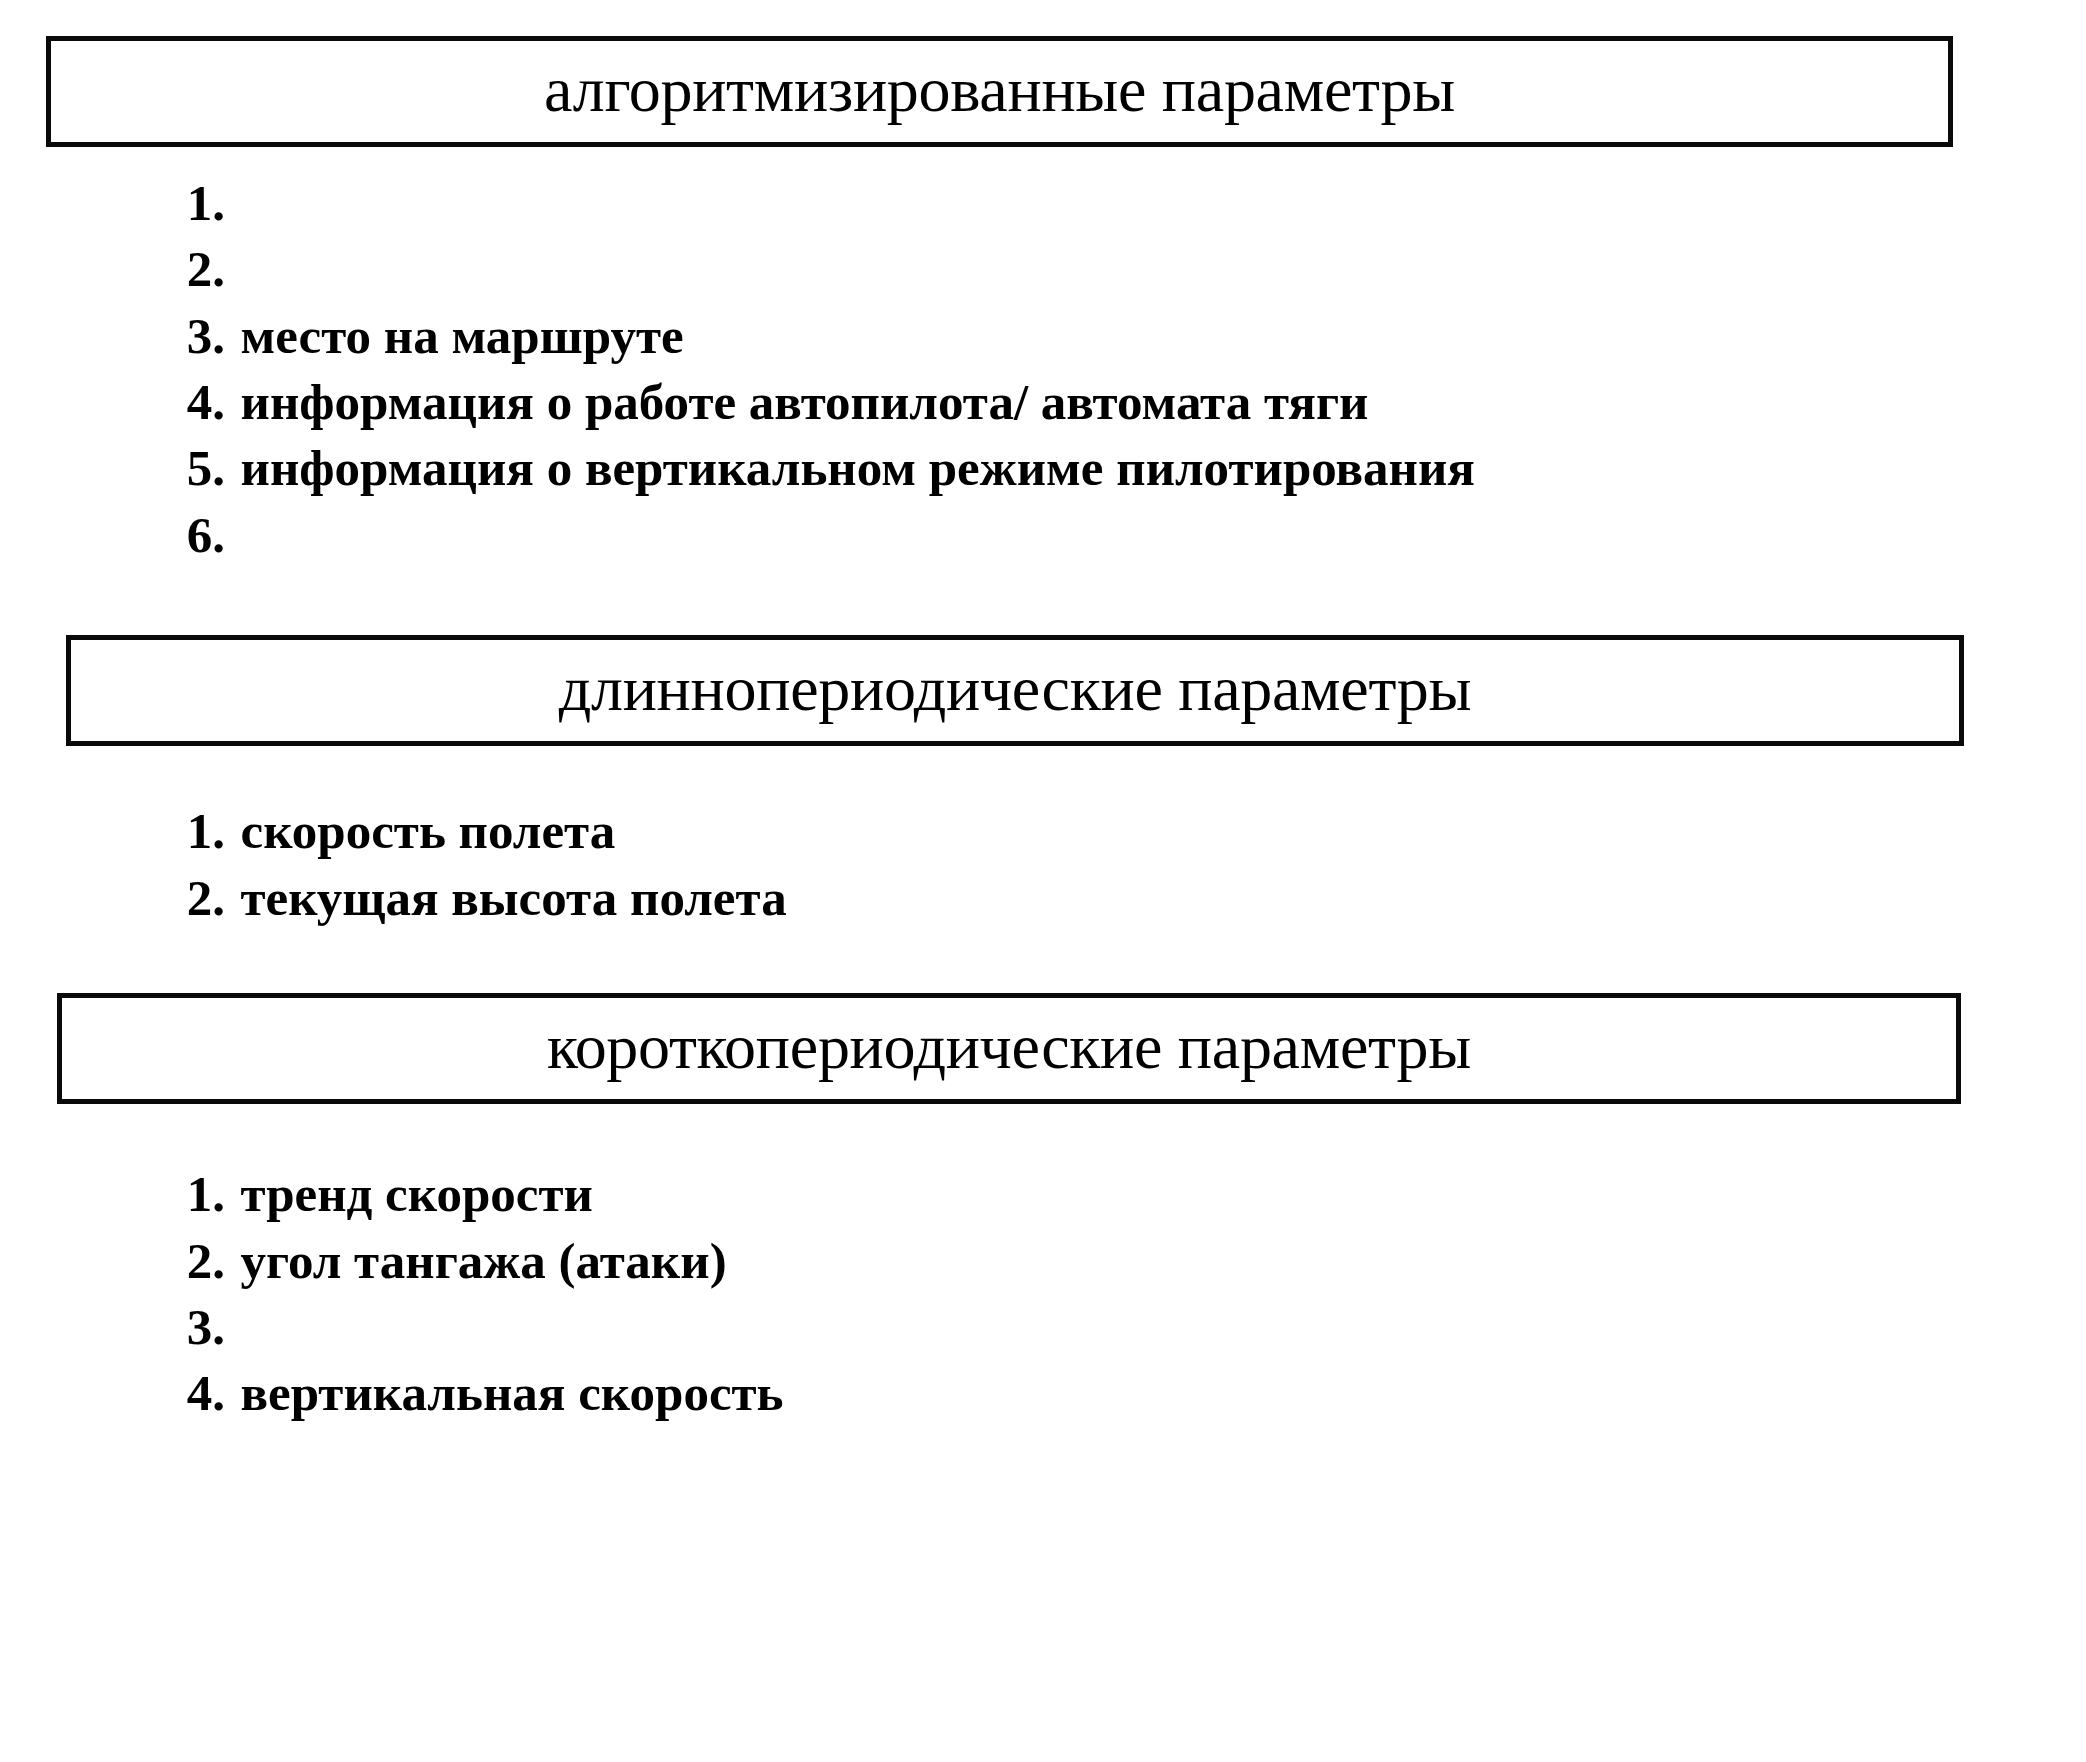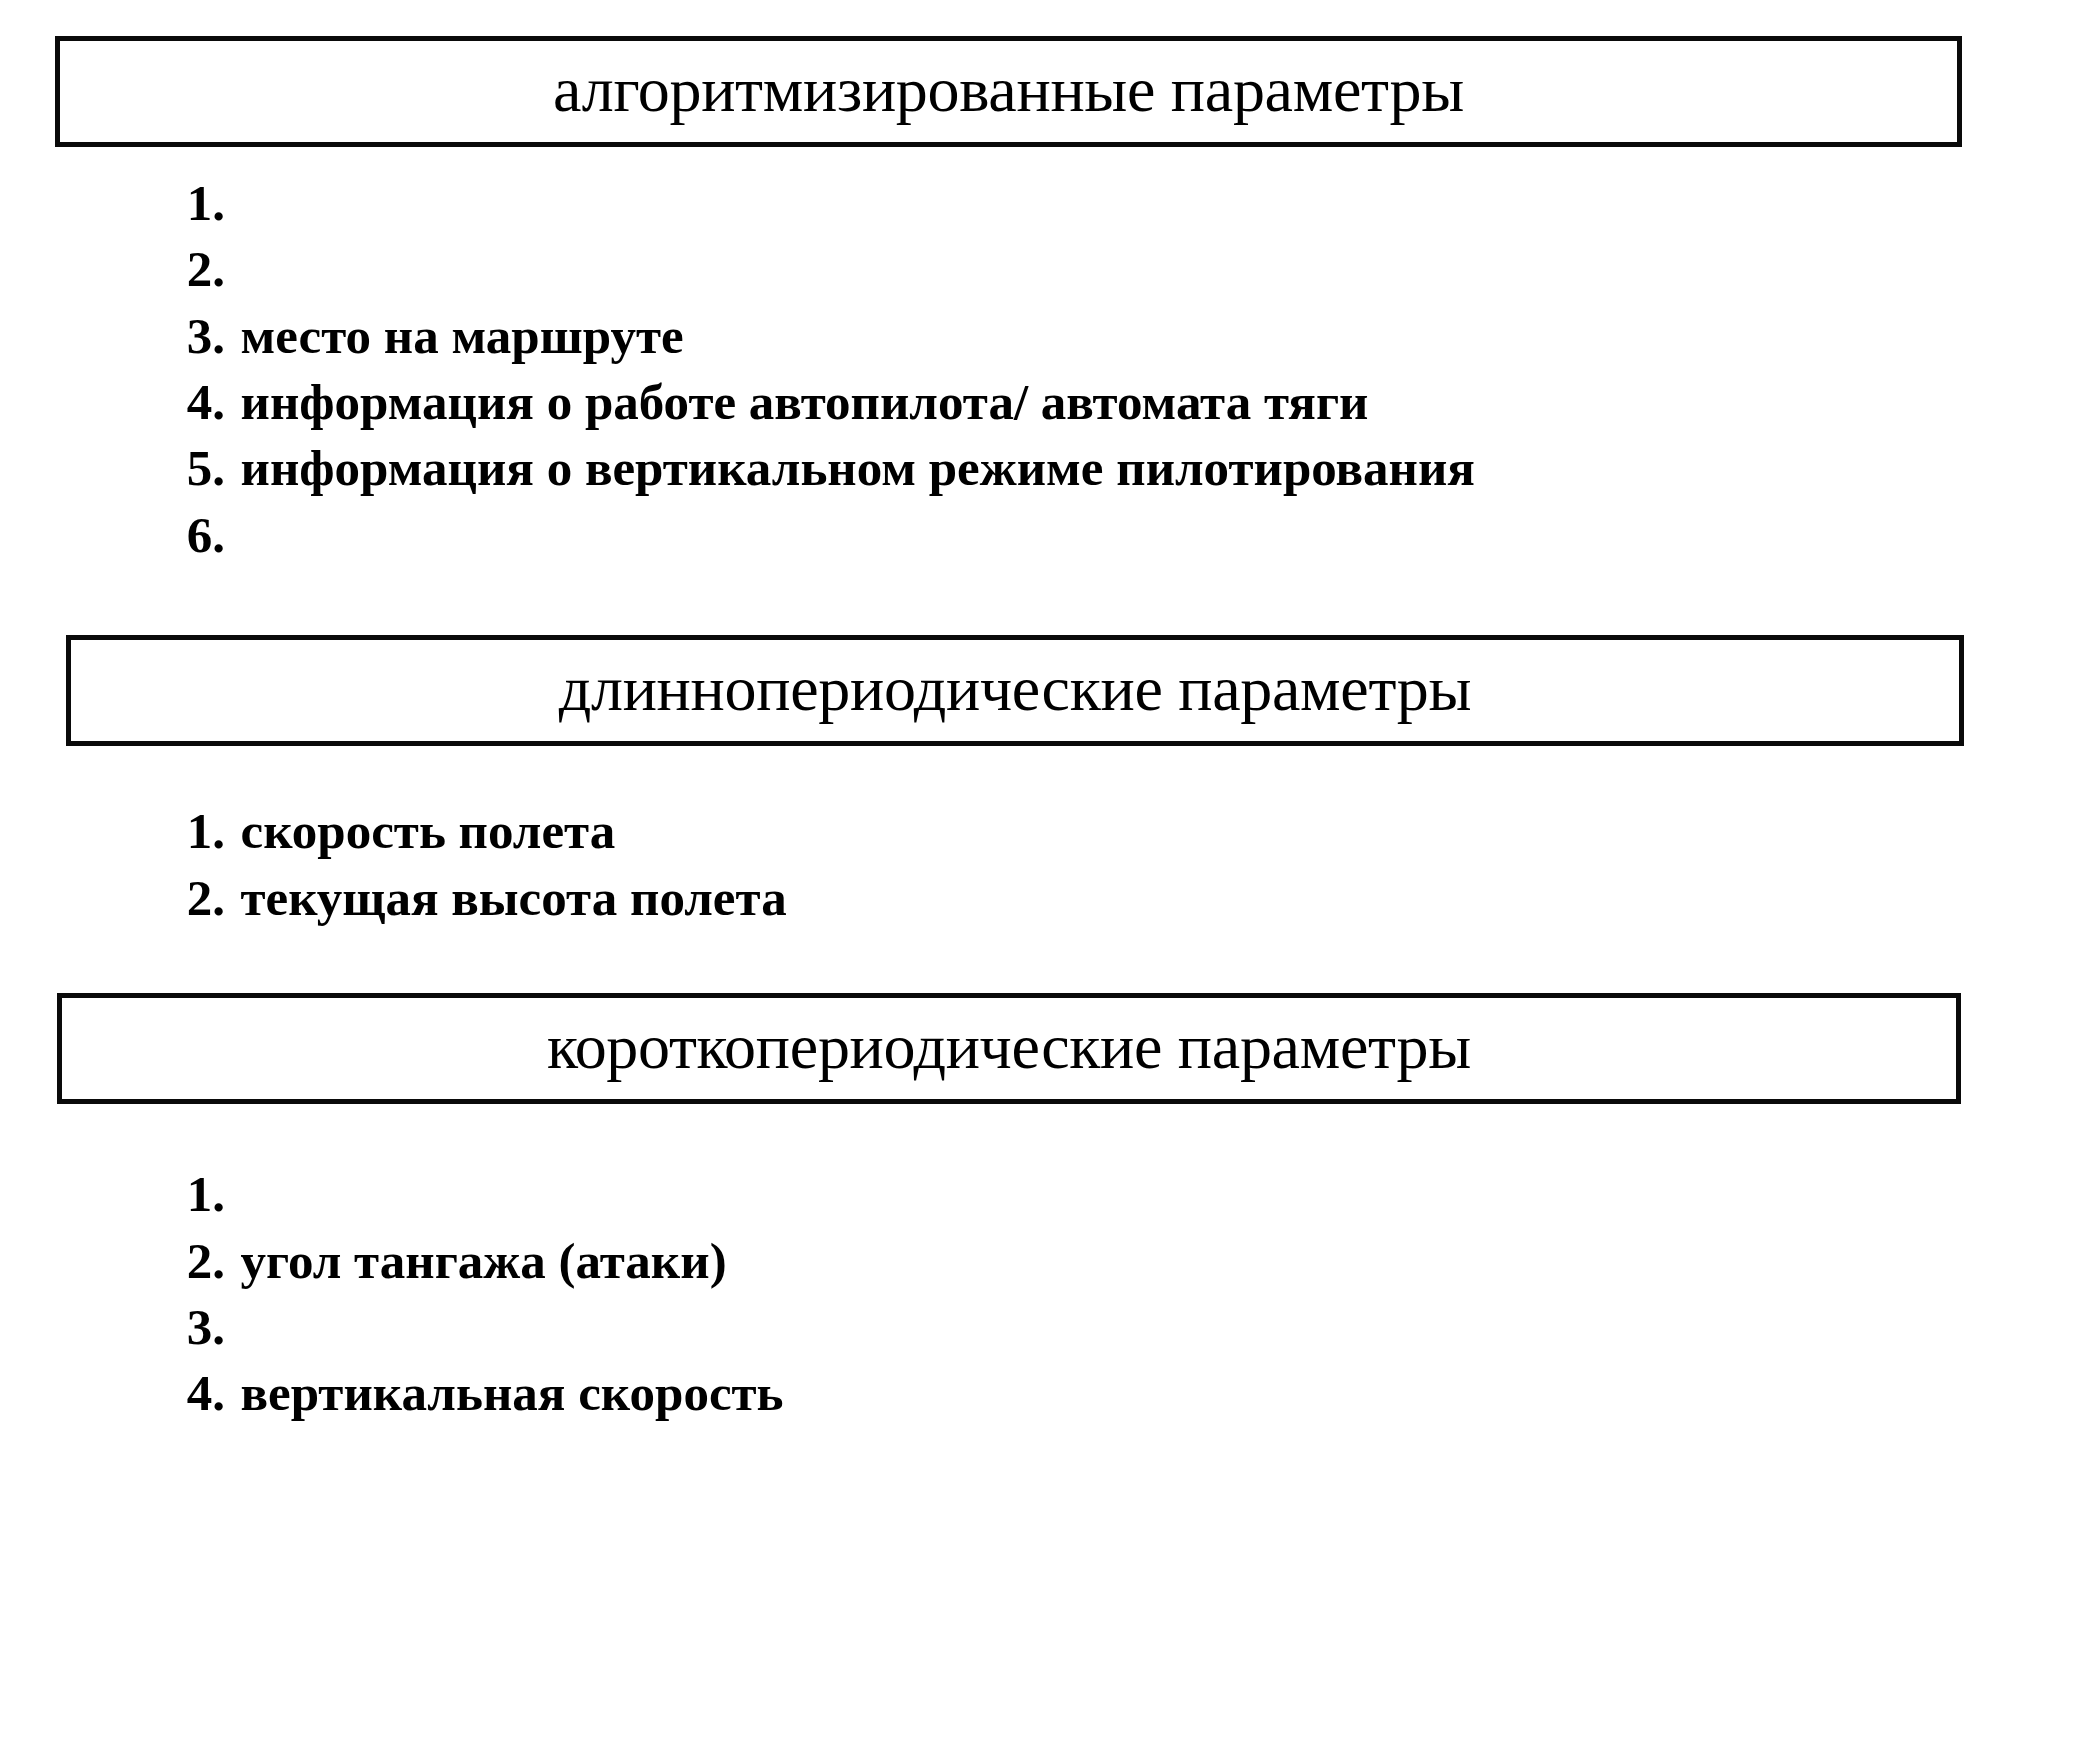--- a/index.html
+++ b/index.html
@@ -53,21 +53,21 @@
     white-space: nowrap;
   }
   .list-item .num {
     display: inline-block;
     min-width: 70px;
     text-align: right;
     padding-right: 15.5px;
     font-weight: 600;
   }
   
-  #sec-algorithmic .section-header { width: 1907px; margin-left: 13px; }
+  #sec-algorithmic .section-header { width: 1907px; margin-left: 4px; }
   #sec-algorithmic .list { margin-top: 22.6px; padding-left: 113px; }
 
   
   #sec-long-period { margin-top: 67px; }
   #sec-long-period .section-header { width: 1898px; margin-left: 24px; margin-top: 48px; }
   #sec-long-period .list { margin-top: 52px; padding-left: 113px; }
 
   
   #sec-short-period { margin-top: 62px; }
   #sec-short-period .section-header { width: 1904px; margin-left: 15px; margin-top: 40px; }
@@ -123,20 +123,21 @@
     </ul>
   </div>
 
   <div class="section" id="sec-short-period">
     <div class="section-header">
       <span class="header-text">короткопериодические параметры</span>
     </div>
     <ul class="list">
       <li class="list-item">
         <span class="num">1.</span>
+        <span class="txt">тренд скорости</span>
       </li>
       <li class="list-item">
         <span class="num">2.</span>
         <span class="txt">угол тангажа (атаки)</span>
       </li>
       <li class="list-item">
         <span class="num">3.</span>
       </li>
       <li class="list-item">
         <span class="num">4.</span>

